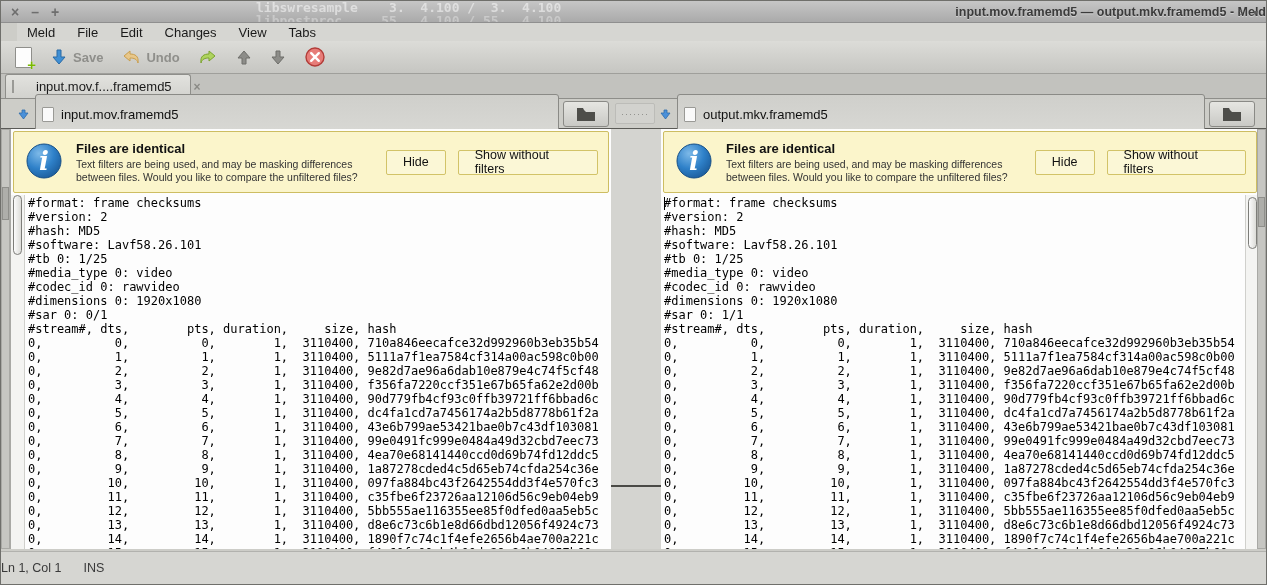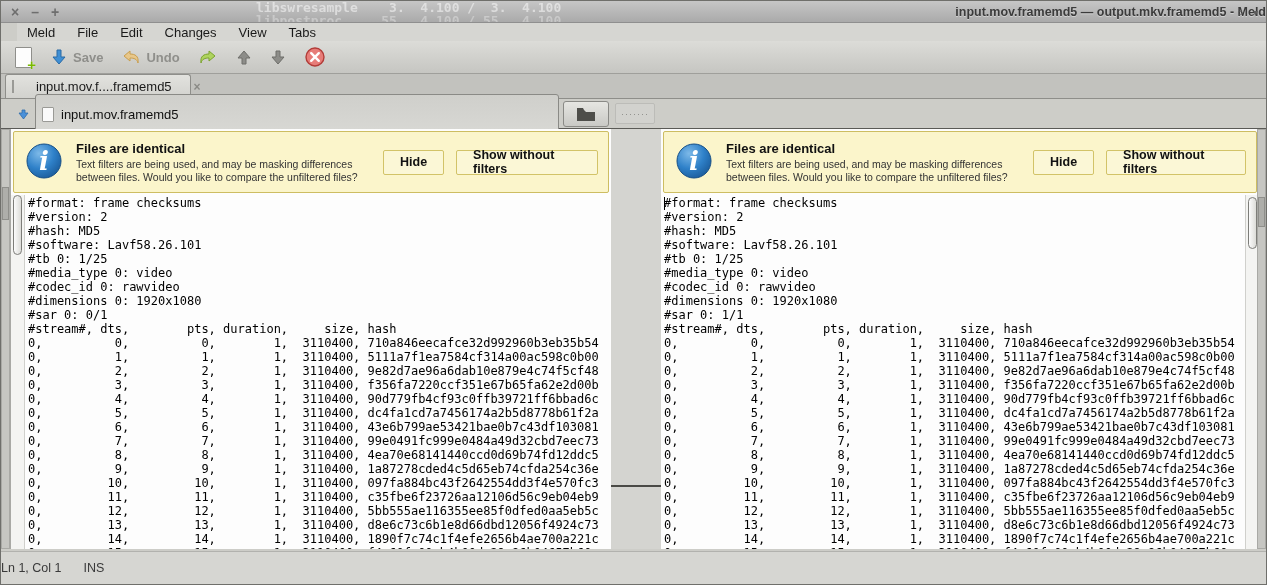--- a/index.html
+++ b/index.html
@@ -69,21 +69,21 @@
   .gutter{position:absolute;left:610px;top:0;width:50px;height:420px;background:#d4d4d0;}
   .eofline{position:absolute;left:0;top:356px;width:100%;height:2px;background:#4a4a46;}
   .pane{position:absolute;top:0;height:420px;background:#fdfdfd;}
   .pane.left{left:9px;width:601px;border-left:1px solid #a9a9a5;}
   .pane.right{left:660px;width:598px;}
   .banner{position:absolute;left:2px;right:2px;top:2px;height:62px;background:#fbf5cb;
     border:1px solid #cdbd62;border-radius:2px;display:flex;align-items:center;padding:0 10px;gap:12px;}
   .banner .txt{width:300px;}
   .banner .btitle{font-size:13px;font-weight:bold;color:#111;margin-bottom:2px;}
   .banner .bbody{font-size:10.5px;line-height:1.22;color:#333;width:295px;}
-  .banner .btns{margin-left:auto;display:flex;gap:12px;font-weight:bold;}
+  .banner .btns{margin-left:auto;display:flex;gap:12px;}
   .ybtn{height:25px;background:#fbf7d6;border:1px solid #d2c368;border-radius:2px;
     display:flex;align-items:center;justify-content:center;font-size:12.5px;color:#111;padding:0 16px;}
   .textarea{position:absolute;left:0;right:0;top:66px;bottom:0;overflow:hidden;background:#fdfdfd;}
   .pane.left .textarea{left:14px;}
   .pane.right .textarea{right:16px;}
   .code{margin:0;padding:1px 0 0 3px;font-family:"DejaVu Sans Mono","Liberation Mono",monospace;
     font-size:12px;line-height:14px;color:#000;white-space:pre;}
   .vscroll{position:absolute;top:0;bottom:0;width:14px;background:#f4f4f2;}
   .pane.left .vscroll{left:0;border-right:1px solid #d0d0cc;}
   .pane.right .vscroll{right:0;border-left:1px solid #d0d0cc;}
@@ -188,20 +188,37 @@
   <div class="hdrrow">
     <div class="hdr hdr-left">
       <span class="dd-btn">
         <svg width="11" height="11" viewBox="0 0 11 11">
             <path d="M5.5 10 1 4h3V1h3v3h3z" fill="#4a90d9" stroke="#2f6cab" stroke-width=".8"></path>
           </svg>
       </span>
       <div class="entry">
         <span class="ficon"></span>
         <span>input.mov.framemd5</span>
+      </div>
+      <span class="folder-btn">
+        <svg width="20" height="15" viewBox="0 0 20 15">
+            <path d="M1 3h7l2 2h9v9H1z" fill="#4e4e4a"></path>
+            <path d="M1 1h6l1 2H1z" fill="#4e4e4a"></path>
+          </svg>
+      </span>
+    </div>
+    <div class="hdr hdr-right">
+      <span class="dd-btn">
+        <svg width="11" height="11" viewBox="0 0 11 11">
+            <path d="M5.5 10 1 4h3V1h3v3h3z" fill="#4a90d9" stroke="#2f6cab" stroke-width=".8"></path>
+          </svg>
+      </span>
+      <div class="entry">
+        <span class="ficon"></span>
+        <span>output.mkv.framemd5</span>
       </div>
       <span class="folder-btn">
         <svg width="20" height="15" viewBox="0 0 20 15">
             <path d="M1 3h7l2 2h9v9H1z" fill="#4e4e4a"></path>
             <path d="M1 1h6l1 2H1z" fill="#4e4e4a"></path>
           </svg>
       </span>
     </div>
   </div>
   <div class="gutter-handle">·······</div>

